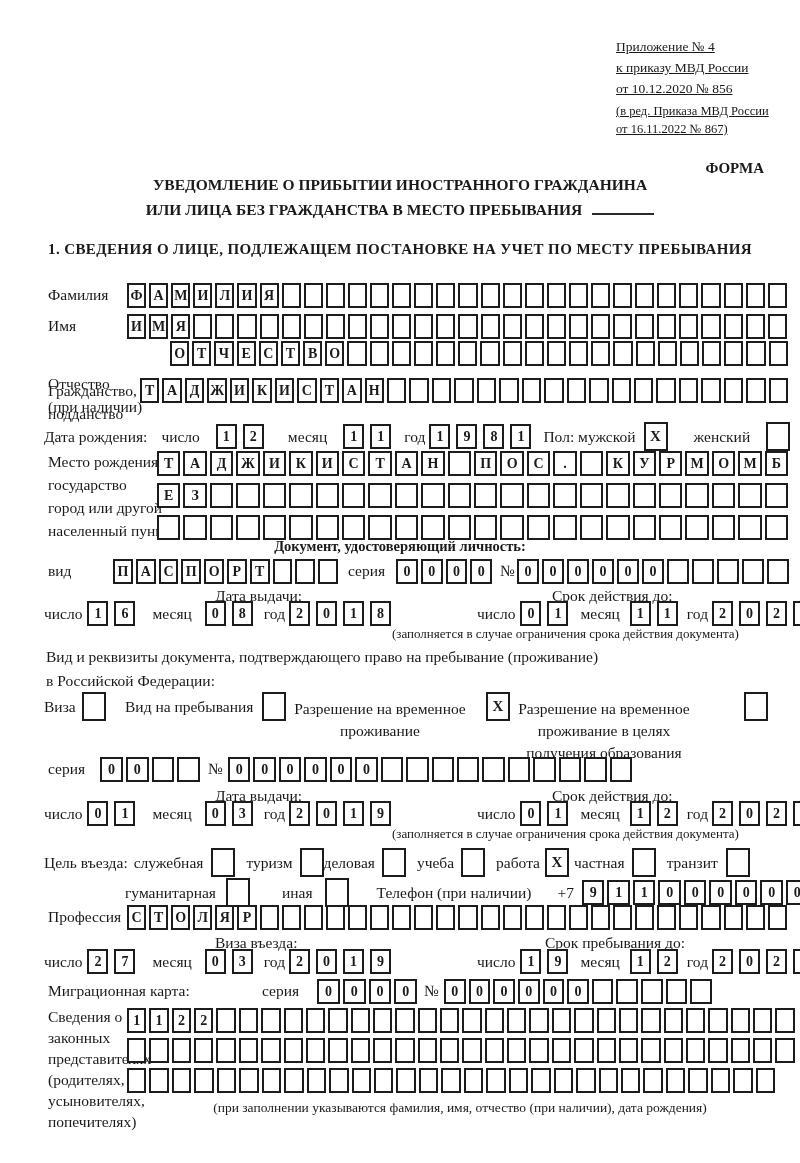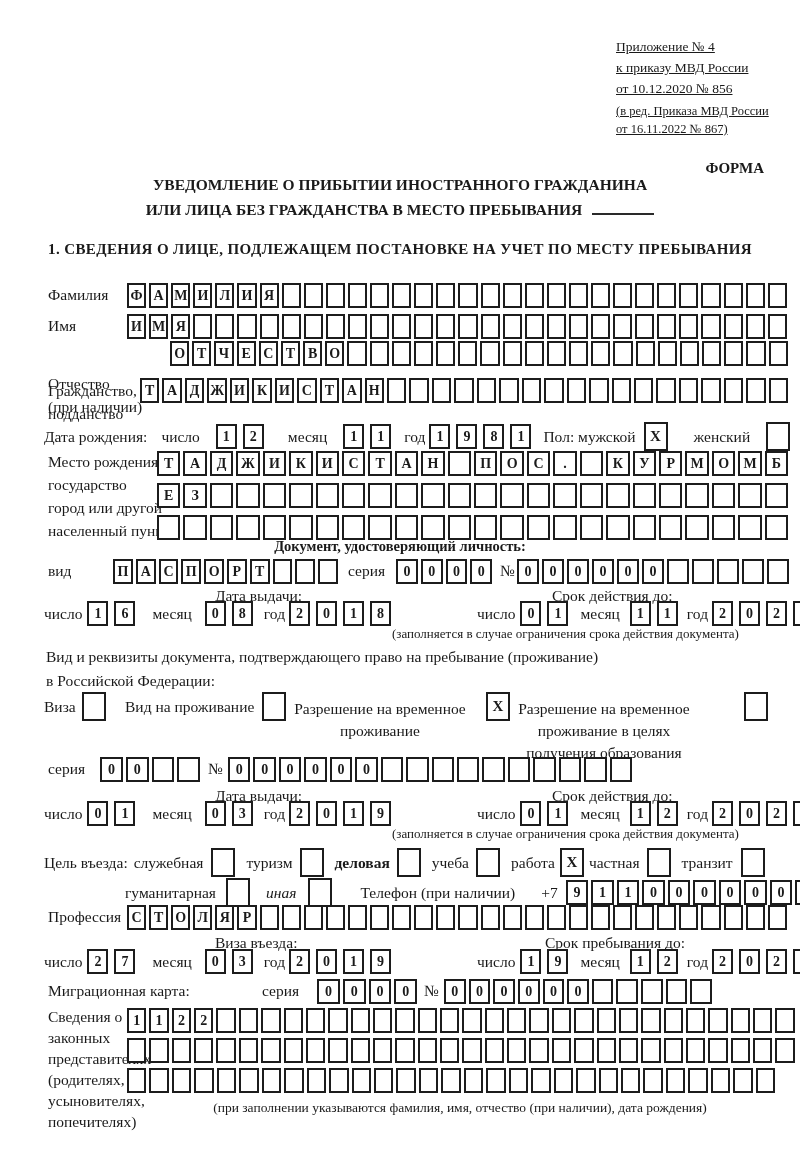--- a/index.html
+++ b/index.html
@@ -376,21 +376,21 @@
         <div class="cell">5</div>
       </div>
   </div>
   <div class="abs small" style="left:392px;top:626px;">(заполняется в случае ограничения срока действия документа)</div>
 
   <div class="abs lbl" style="left:46px;top:648px;">Вид и реквизиты документа, подтверждающего право на пребывание (проживание)</div>
   <div class="abs lbl" style="left:46px;top:672px;">в Российской Федерации:</div>
 
   <div class="abs lbl" style="left:44px;top:698px;">Виза</div>
   <span class="box abs" style="left:82px;top:692px;"></span>
-  <div class="abs lbl" style="left:125px;top:698px;">Вид на проживание</div>
+  <div class="abs lbl" style="left:125px;top:698px;">Вид на пребывания</div>
   <span class="box abs" style="left:262px;top:692px;"></span>
   <div class="abs center" style="left:292px;top:698px;width:176px;font-size:15.5px;line-height:22px;">
     <div>Разрешение на временное</div>
     <div>проживание</div>
   </div>
   <span class="box abs" style="left:486px;top:692px;">X</span>
   <div class="abs center" style="left:516px;top:698px;width:176px;font-size:15.5px;line-height:22px;">
     <div>Разрешение на временное</div>
     <div>проживание в целях</div>
     <div>получения образования</div>
@@ -465,35 +465,35 @@
       </div>
   </div>
   <div class="abs small" style="left:392px;top:826px;">(заполняется в случае ограничения срока действия документа)</div>
 
   <div class="row" style="left:44px;top:848px;">
     <span class="lbl">Цель въезда:</span>
     <span class="lbl" style="margin-left:6px;">служебная</span>
     <span class="box" style="margin-left:8px;"></span>
     <span class="lbl" style="margin-left:11px;">туризм</span>
     <span class="box" style="margin-left:7px;"></span>
-    <span class="lbl" style="margin-left:11px;font-weight:bold;">деловая</span>
+    <span class="lbl" style="">деловая</span>
     <span class="box" style="margin-left:7px;"></span>
     <span class="lbl" style="margin-left:11px;">учеба</span>
     <span class="box" style="margin-left:7px;"></span>
     <span class="lbl" style="margin-left:11px;">работа</span>
     <span class="box" style="margin-left:5px;">X</span>
     <span class="lbl" style="margin-left:5px;">частная</span>
     <span class="box" style="margin-left:7px;"></span>
     <span class="lbl" style="margin-left:11px;">транзит</span>
     <span class="box" style="margin-left:8px;"></span>
   </div>
   <div class="row" style="left:125px;top:878px;">
     <span class="lbl">гуманитарная</span>
     <span class="box" style="margin-left:10px;"></span>
-    <span class="lbl" style="margin-left:16px;font-style:italic;">иная</span>
+    <span class="lbl" style="margin-left:32px;">иная</span>
     <span class="box" style="margin-left:12px;"></span>
     <span class="lbl" style="margin-left:28px;">Телефон (при наличии)</span>
     <span class="lbl" style="margin-left:26px;">+7</span>
     <div class="cells" style="margin-left:8px;width:252px;">
         <div class="cell">9</div>
         <div class="cell">1</div>
         <div class="cell">1</div>
         <div class="cell">0</div>
         <div class="cell">0</div>
         <div class="cell">0</div>

